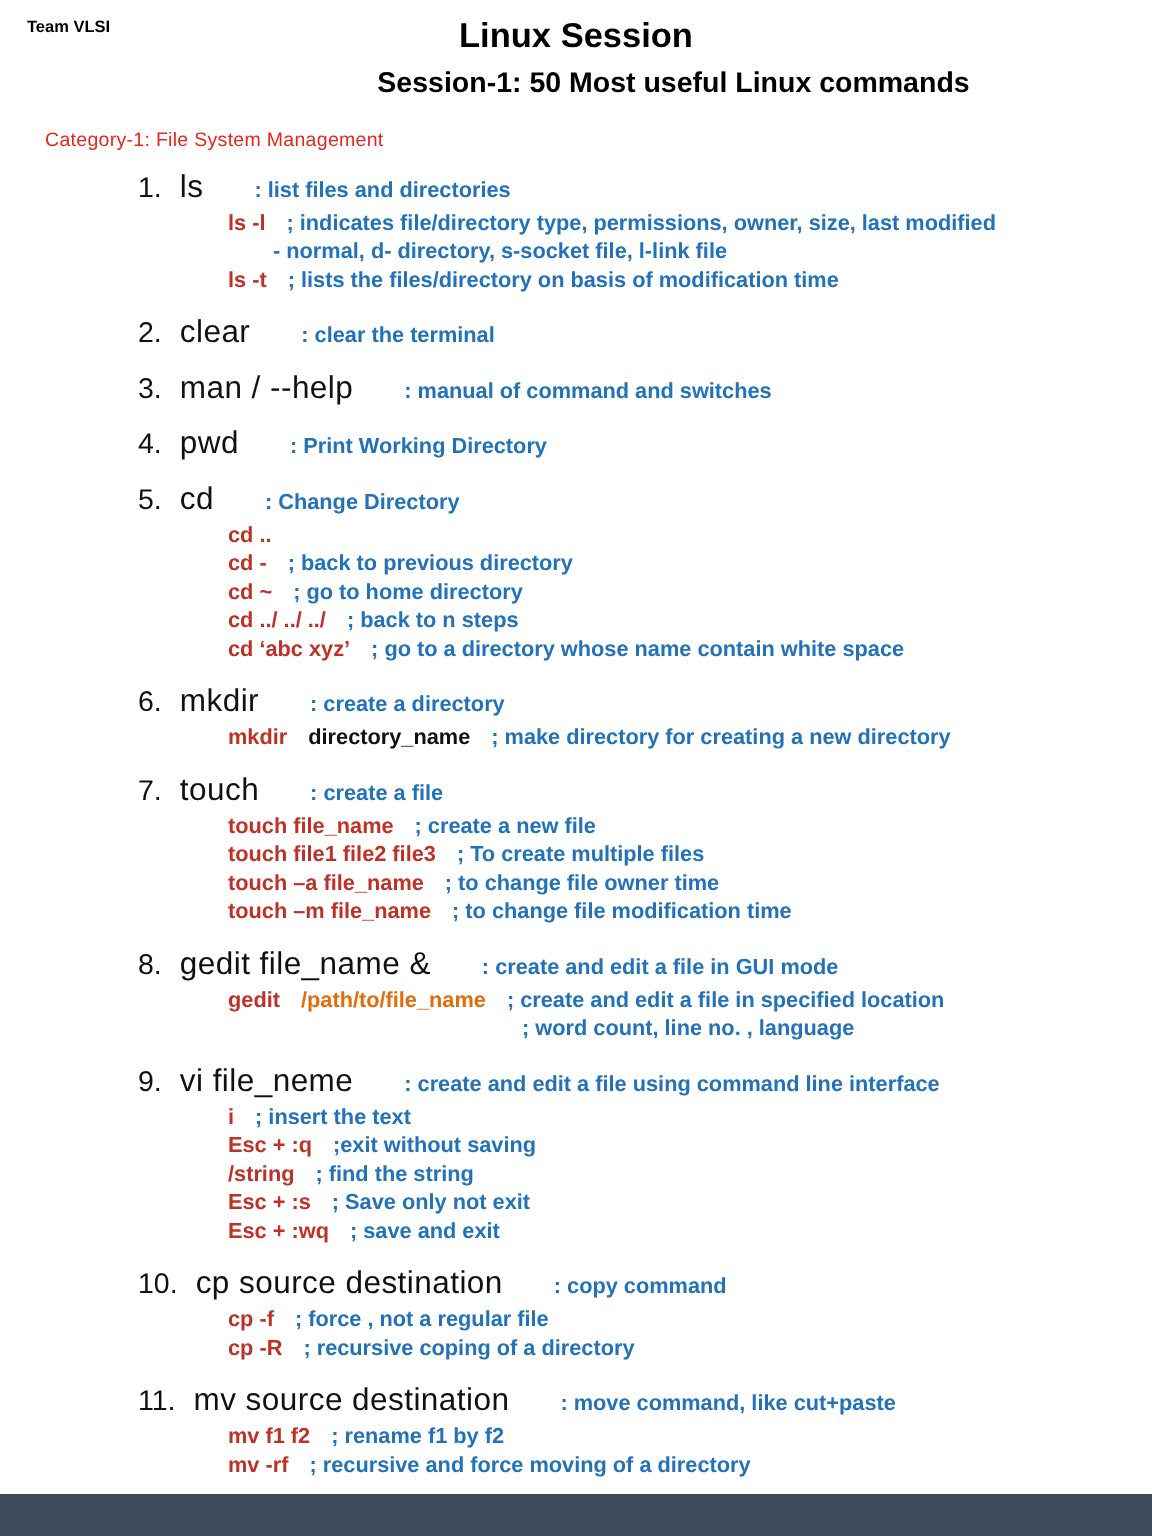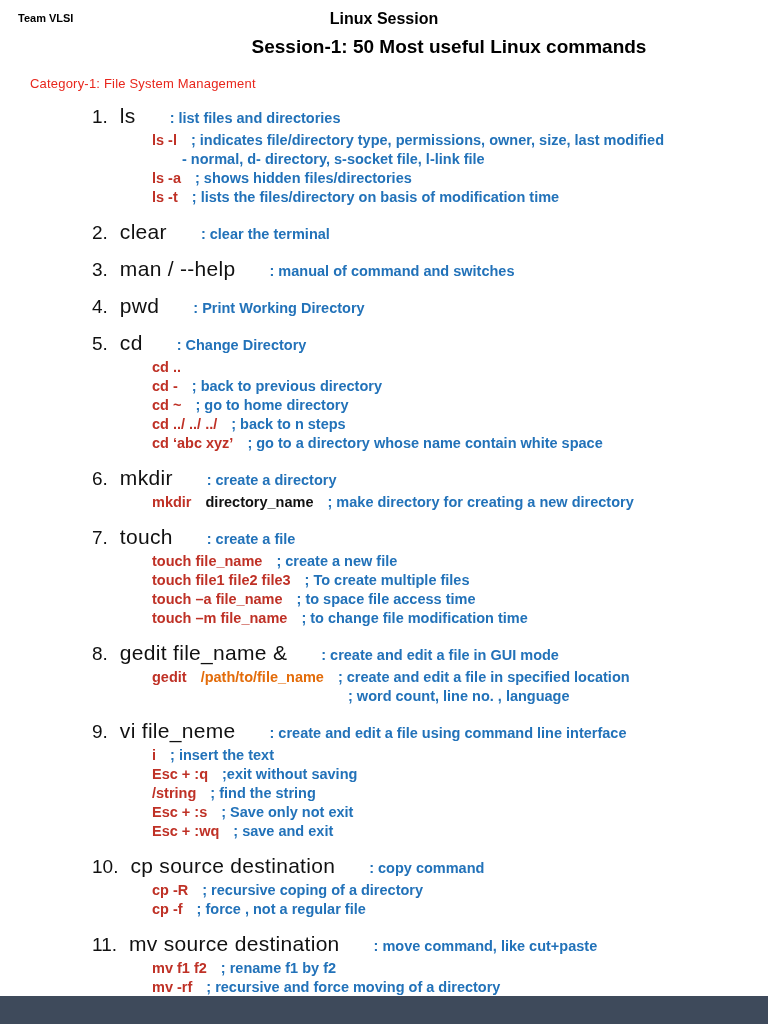--- a/index.html
+++ b/index.html
@@ -9,21 +9,21 @@
     font-family:"Liberation Sans", sans-serif;
     position:relative;
     overflow:hidden;
     color:#111;
   }
   .page { position:relative; width:768px; height:1024px; background:#fff; }
 
   
   .topbar { position:relative; padding-top:10px; text-align:center; }
   .brand { position:absolute; left:18px; top:12px; font-size:11px; font-weight:bold; color:#000; }
-  .title { font-size:16px; font-weight:bold; color:#000; }
+  .title { font-size:23px; font-weight:bold; color:#000; }
   .subtitle { font-size:19px; font-weight:bold; color:#000; margin-top:8px; text-align:center; padding-left:130px; }
 
   .category {
     color:#e8261c;
     font-size:13px;
     margin:18px 0 2px 30px;
     letter-spacing:0.2px;
   }
 
   
@@ -78,24 +78,20 @@
   </div>
   <div class="subs">
     <div class="sub">
       <span class="red">ls -l</span>
       <span class="blue">; indicates file/directory type, permissions, owner, size, last modified</span>
     </div>
     <div class="sub indent1">
       <span class="blue">- normal, d- directory, s-socket file, l-link file</span>
     </div>
     <div class="sub">
-      <span class="red">ls  -a</span>
-      <span class="blue">; shows hidden files/directories</span>
-    </div>
-    <div class="sub">
       <span class="red">ls -t</span>
       <span class="blue">; lists the files/directory on basis of modification time</span>
     </div>
   </div>
 
   <div class="item">
     <span class="num">2.</span>
     <span class="cmd">clear</span>
     <span class="idesc">: clear the terminal</span>
   </div>
@@ -161,21 +157,21 @@
     <div class="sub">
       <span class="red">touch file_name</span>
       <span class="blue">; create a new file</span>
     </div>
     <div class="sub">
       <span class="red">touch file1 file2 file3</span>
       <span class="blue">; To create multiple files</span>
     </div>
     <div class="sub">
       <span class="red">touch –a file_name</span>
-      <span class="blue">; to space file access time</span>
+      <span class="blue">; to change file owner time</span>
     </div>
     <div class="sub">
       <span class="red">touch –m file_name</span>
       <span class="blue">; to change file modification time</span>
     </div>
   </div>
 
   <div class="item">
     <span class="num">8.</span>
     <span class="cmd">gedit file_name &amp;</span>
@@ -220,26 +216,26 @@
     </div>
   </div>
 
   <div class="item">
     <span class="num">10.</span>
     <span class="cmd">cp source destination</span>
     <span class="idesc">: copy command</span>
   </div>
   <div class="subs">
     <div class="sub">
+      <span class="red">cp -f</span>
+      <span class="blue">; force , not a regular file</span>
+    </div>
+    <div class="sub">
       <span class="red">cp -R</span>
       <span class="blue">; recursive coping of a directory</span>
-    </div>
-    <div class="sub">
-      <span class="red">cp -f</span>
-      <span class="blue">; force , not a regular file</span>
     </div>
   </div>
 
   <div class="item">
     <span class="num">11.</span>
     <span class="cmd">mv source destination</span>
     <span class="idesc">: move command, like cut+paste</span>
   </div>
   <div class="subs">
     <div class="sub">

